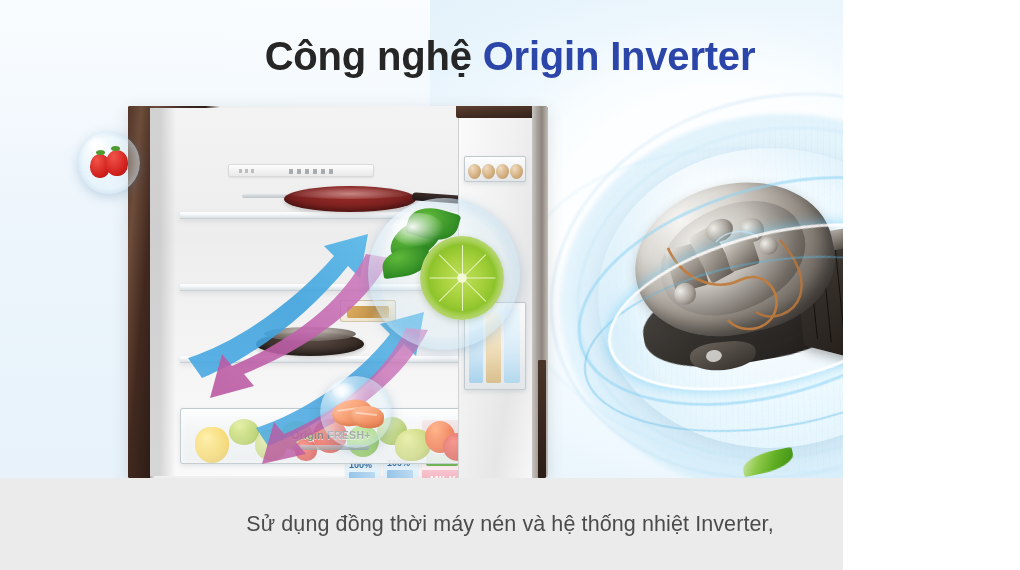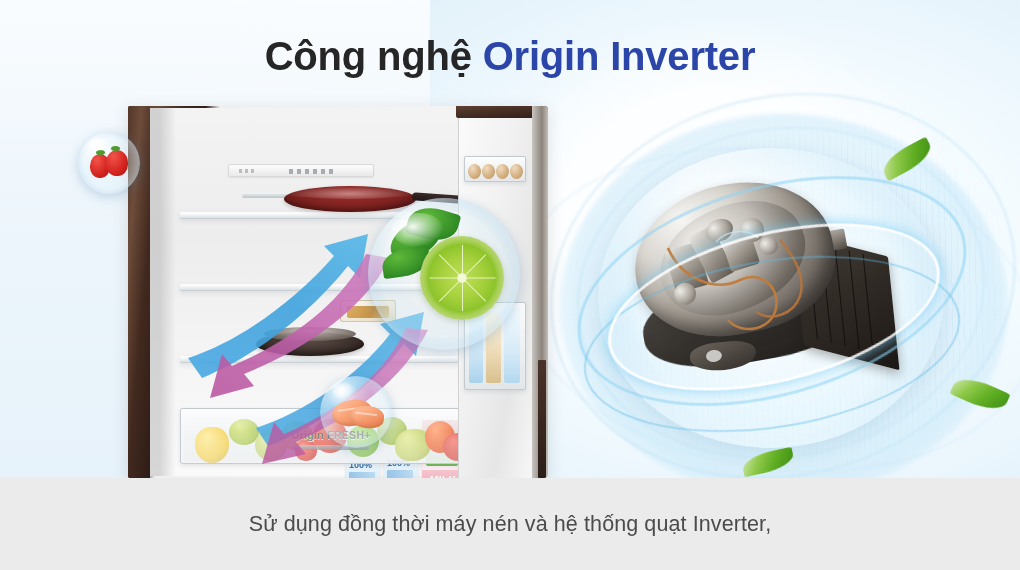--- a/index.html
+++ b/index.html
@@ -2,21 +2,21 @@
 <html><head>
 <meta charset="utf-8">
 <style>
   * { margin:0; padding:0; box-sizing:border-box; }
   html,body { width:1020px; height:570px; overflow:hidden; }
   body {
     font-family:"Liberation Sans", sans-serif;
     background:#ffffff;
     position:relative;
   }
-  .stage { position:absolute; inset:0; width:1020px; height:570px; overflow:hidden; }
+  .stage { position:absolute; inset:0; width:843px; height:570px; overflow:hidden; }
 
   
   .bg-base {
     position:absolute; left:0; top:0; width:1020px; height:478px;
     background:
       radial-gradient(ellipse 640px 420px at 74% 52%, #ffffff 0%, #f3fbff 42%, #e6f3fb 70%, #dceef8 100%),
       linear-gradient(175deg,#ffffff 0%,#f6fbfe 26%,#eaf4fb 60%,#e3f0f9 100%);
   }
   .bg-left-wash {
     position:absolute; left:0; top:0; width:430px; height:478px;
@@ -575,16 +575,16 @@
     <div class="comp-ring ring1"></div>
     <div class="comp-ring ring3"></div>
     <div class="comp-ring ring2"></div>
   </div>
 
   <div class="leaf l1"></div>
   <div class="leaf l2"></div>
   <div class="leaf l3"></div>
 
   <div class="caption-band">
-    <div class="caption-line">Sử dụng đồng thời máy nén và hệ thống quạt Inverter,</div>
+    <div class="caption-line">Sử dụng đồng thời máy nén và hệ thống nhiệt Inverter,</div>
   </div>
 
 </div>
 
 </body></html>

